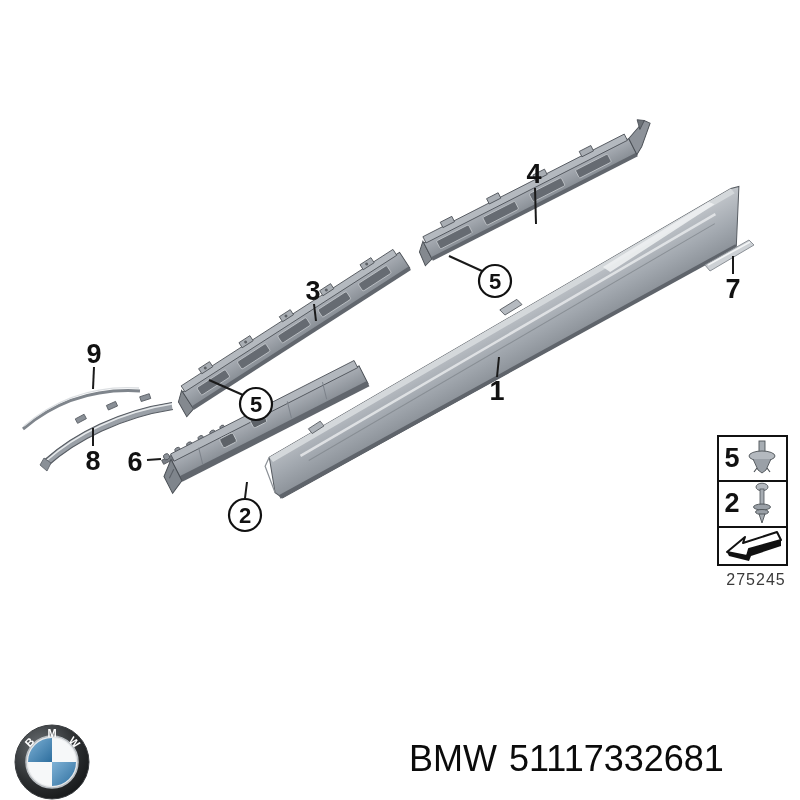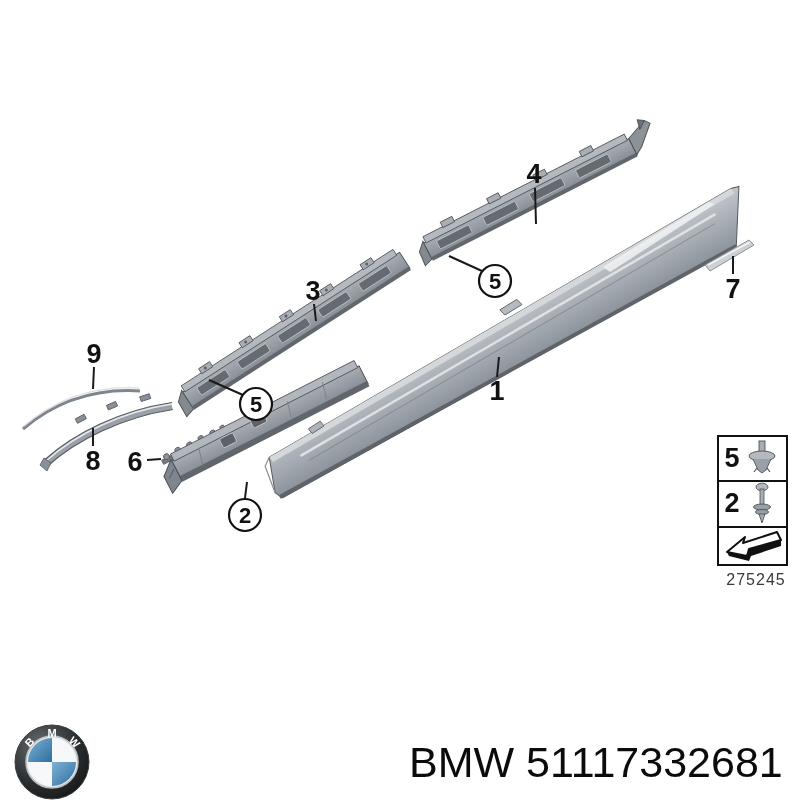--- a/index.html
+++ b/index.html
@@ -5,21 +5,21 @@
   html,body{margin:0;padding:0;background:#fff;}
   .stage{position:relative;width:800px;height:800px;background:#ffffff;overflow:hidden;
          font-family:"Liberation Sans", sans-serif;}
   svg text{font-family:"Liberation Sans", sans-serif;}
   .lbl{font-size:27px;font-weight:bold;fill:#111;text-anchor:middle;}
   .clbl{font-size:22px;font-weight:bold;fill:#111;text-anchor:middle;}
   .leglbl{font-size:27px;font-weight:bold;fill:#111;text-anchor:middle;}
   .serial{font-size:16px;fill:#3a3a3a;text-anchor:middle;letter-spacing:1px;}
   .leader{stroke:#1a1a1a;stroke-width:2;fill:none;}
   .callout-circle{fill:#ffffff;stroke:#111;stroke-width:2.2;}
-  .footer-text{position:absolute;left:409px;top:738px;font-size:43px;font-weight:400;
+  .footer-text{position:absolute;left:409px;top:738px;font-size:36px;font-weight:400;
                color:#0b0b0b;white-space:nowrap;letter-spacing:0px;}
   .footer-text span{margin-right:0;}
   .footer-text .gap{display:inline-block;width:12px;}
 </style>
 </head>
 <body>
 
 <div class="stage">
 
 <svg width="800" height="800" viewBox="0 0 800 800">

